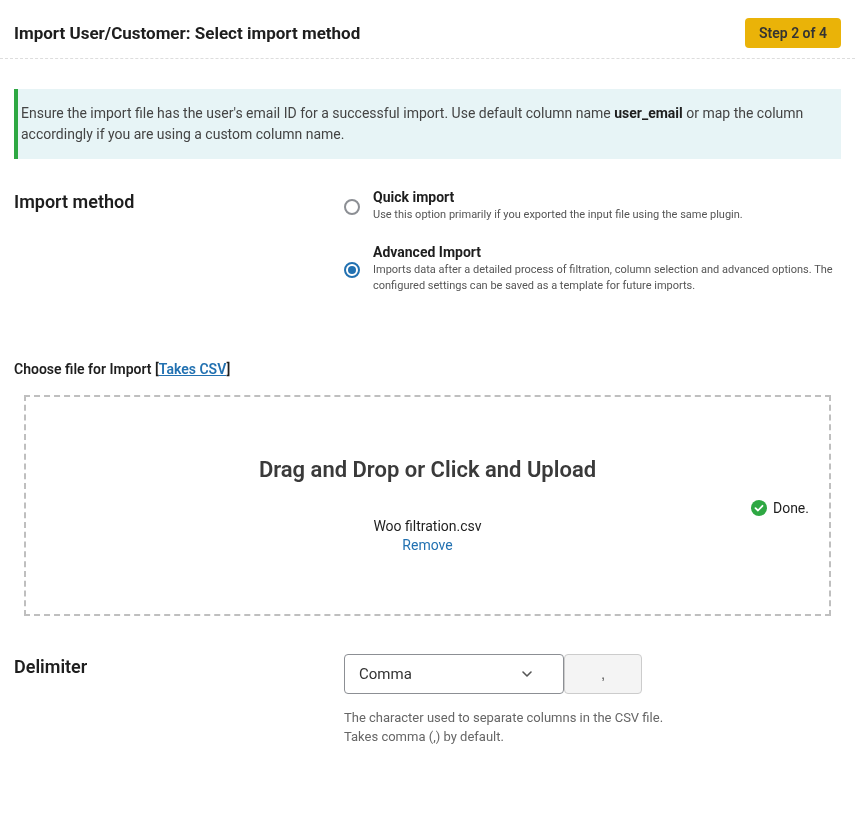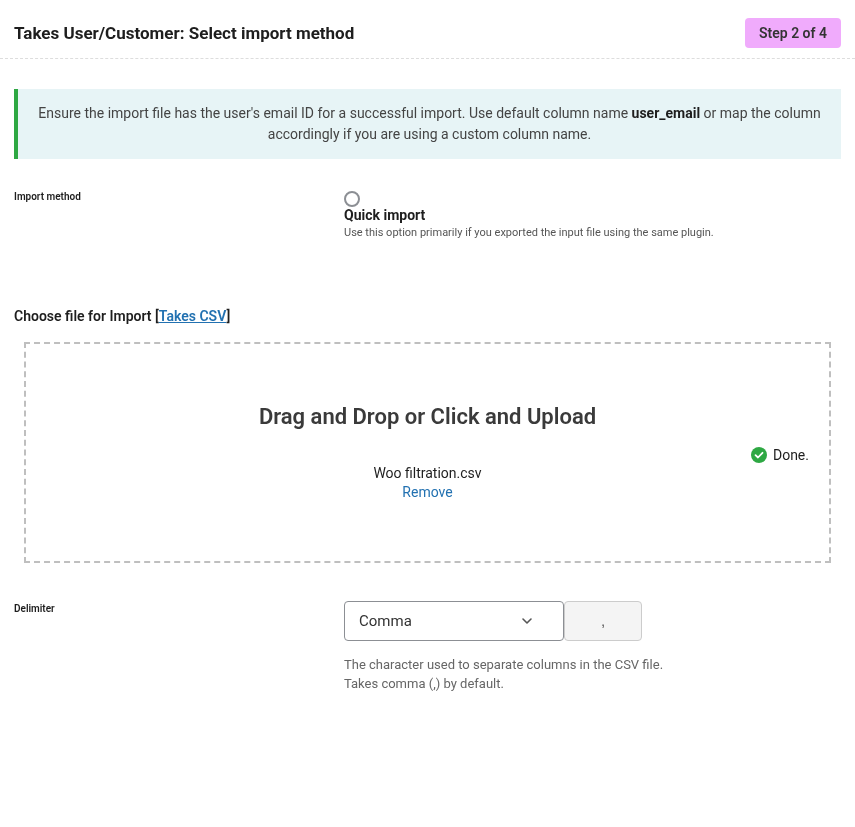--- a/index.html
+++ b/index.html
@@ -1,29 +1,29 @@
 <!DOCTYPE html>
 <html><head>
 <meta charset="utf-8">
 <style>
 * { box-sizing: border-box; margin: 0; padding: 0; }
 body { font-family: -apple-system, BlinkMacSystemFont, "Segoe UI", Roboto, sans-serif; background: #fff; color: #1e1e1e; width: 855px; }
 
 .header { display: flex; justify-content: space-between; align-items: center; padding: 18px 14px 10px 14px; border-bottom: 1px dashed #ddd; }
 .header-title { font-size: 17px; font-weight: 700; color: #1e1e1e; }
-.step-badge { background: #f0abfc; color: #333; font-weight: 600; font-size: 14px; padding: 7px 14px; border-radius: 4px; }
+.step-badge { background: #eab308; color: #333; font-weight: 600; font-size: 14px; padding: 7px 14px; border-radius: 4px; }
 
-.alert { margin: 30px 14px 22px 14px; background: #e7f4f6; border-left: 4px solid #2ea843; padding: 14px 3px; color: #444; font-size: 14px; line-height: 1.5; text-align: center; }
+.alert { margin: 30px 14px 22px 14px; background: #e7f4f6; border-left: 4px solid #2ea843; padding: 14px 3px; color: #444; font-size: 14px; line-height: 1.5; }
 .alert b { font-weight: 700; color: #1e1e1e; }
 
 .section { display: flex; padding: 8px 14px; margin-bottom: 20px; }
-.section-label { width: 330px; font-weight: 600; font-size: 10px; color: #1e1e1e; padding-top: 2px; }
+.section-label { width: 330px; font-weight: 600; font-size: 18px; color: #1e1e1e; padding-top: 2px; }
 .section-body { flex: 1; font-size: 14px; color: #555; }
 
-.radio-row { display: flex; align-items: flex-start; margin-bottom: 20px; flex-direction: column; }
+.radio-row { display: flex; align-items: center; margin-bottom: 20px; }
 .radio-outer { width: 16px; height: 16px; border: 2px solid #8c8f94; border-radius: 50%; margin-right: 13px; margin-top: 2px; flex-shrink: 0; display: flex; align-items: center; justify-content: center; }
 .radio-outer.selected { border-color: #2271b1; }
 .radio-inner { width: 8px; height: 8px; background: #2271b1; border-radius: 50%; }
 .radio-text { flex: 1; }
 .radio-title { font-weight: 700; color: #1e1e1e; font-size: 14px; margin-bottom: 2px; }
 .radio-desc { color: #555; font-size: 11px; line-height: 1.5; }
 
 .choose-file-label { padding: 8px 14px 18px 14px; font-weight: 600; font-size: 14px; color: #1e1e1e; margin-top: 30px; }
 .choose-file-label a { color: #2271b1; text-decoration: underline; font-weight: 600; }
 
@@ -39,40 +39,49 @@
 .select { height: 40px; width: 220px; padding: 0 36px 0 14px; font-size: 15px; color: #333; border: 1px solid #8c8f94; border-radius: 4px; background: #fff; position: relative; display: flex; align-items: center; }
 .select-wrap { position: relative; width: 200px; }
 .chevron { position: absolute; right: 10px; top: 50%; transform: translateY(-50%); pointer-events: none; }
 .delim-input { height: 40px; width: 78px; padding: 0 10px; font-size: 15px; color: #555; border: 1px solid #ccc; border-radius: 4px; background: #f4f4f4; text-align: center; }
 .help-text { font-size: 13px; color: #666; line-height: 1.5; max-width: 330px; }
 </style>
 </head>
 <body>
 
 <div class="header">
-  <div class="header-title">Takes User/Customer: Select import method</div>
+  <div class="header-title">Import User/Customer: Select import method</div>
   <div class="step-badge">Step 2 of 4</div>
 </div>
 
 <div class="alert">
   <span>Ensure the import file has the user's email ID for a successful import. Use default column name </span><b>user_email</b><span> or map the column accordingly if you are using a custom column name.</span>
 </div>
 
 <div class="section">
   <div class="section-label">Import method</div>
   <div class="section-body">
 
     <div class="radio-row">
       <div class="radio-outer"></div>
       <div class="radio-text">
         <div class="radio-title">Quick import</div>
         <div class="radio-desc">Use this option primarily if you exported the input file using the same plugin.</div>
       </div>
     </div>
 
+    <div class="radio-row">
+      <div class="radio-outer selected">
+        <div class="radio-inner"></div>
+      </div>
+      <div class="radio-text">
+        <div class="radio-title">Advanced Import</div>
+        <div class="radio-desc">Imports data after a detailed process of filtration, column selection and advanced options. The configured settings can be saved as a template for future imports.</div>
+      </div>
+    </div>
 
   </div>
 </div>
 
 <div class="choose-file-label">
   <span>Choose file for Import [</span><a href="#">Takes CSV</a><span>]</span>
 </div>
 
 <div class="dropzone">
   <div class="dropzone-title">Drag and Drop or Click and Upload</div>

